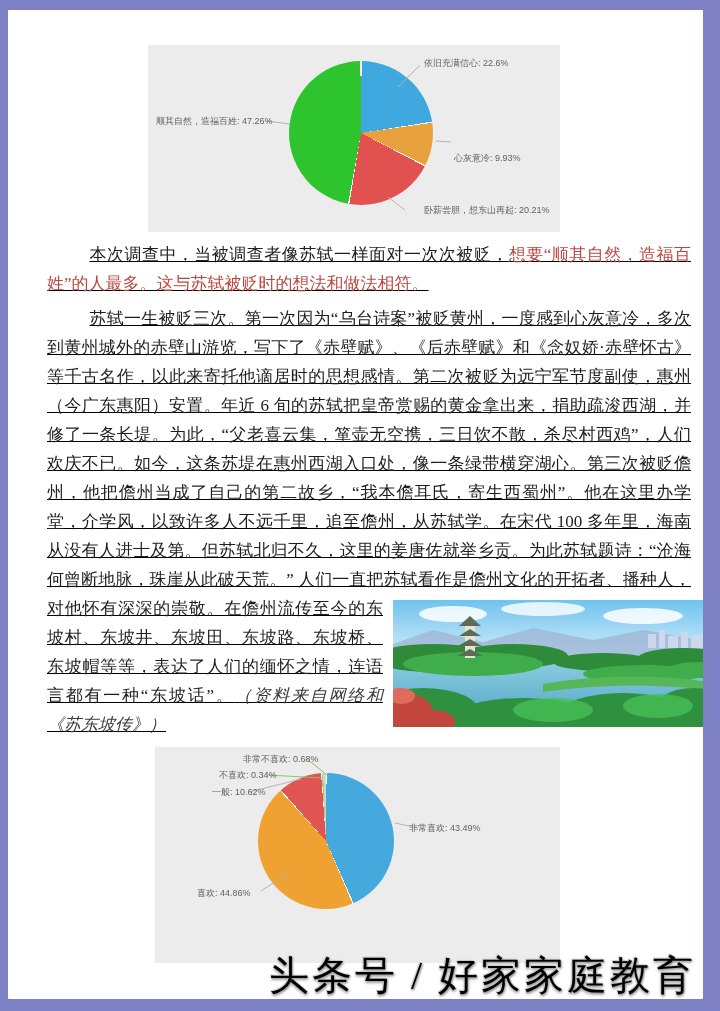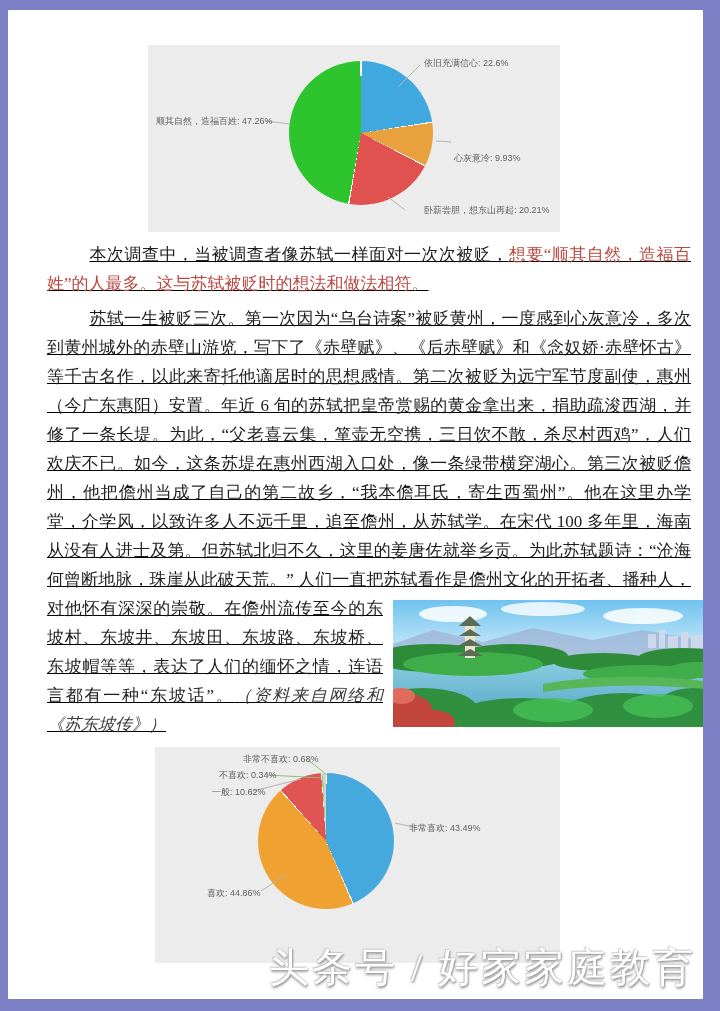--- a/index.html
+++ b/index.html
@@ -31,23 +31,23 @@
   .credit{font-style:italic;color:#3a3a3a;}
   .question{margin-top:16px;font-size:16.5px;color:#1e1e1e;}
   .qnum{margin-right:20px;}
 
   
   .photo-wrap{float:right;width:318px;height:127px;margin:6px -20px 6px 10px;
               display:block;overflow:hidden;}
   .photo-wrap svg{display:block;}
 
   
-  .watermark{position:absolute;right:24px;bottom:16px;z-index:5;
+  .watermark{position:absolute;right:24px;bottom:8px;z-index:5;
              font-family:"Liberation Serif",serif;font-size:40px;letter-spacing:3px;
-             color:#ffffff;white-space:nowrap;
+             color:#000000;white-space:nowrap;
              text-shadow:1px 1px 2px #9a9a9a,-1px -1px 1px #c9c9c9,0 2px 3px #aaaaaa;text-align:center;}
 </style>
 </head>
 <body>
 
 <div class="frame">
   <div class="page">
 
     <div class="chart-panel chart1">
       <div class="pie pie1" style="background: conic-gradient(rgb(255, 255, 255) 0deg, rgb(255, 255, 255) 0.5deg, rgb(63, 168, 222) 0.5deg, rgb(63, 168, 222) 80.86deg, rgb(255, 255, 255) 80.86deg, rgb(255, 255, 255) 81.36deg, rgb(255, 255, 255) 81.36deg, rgb(255, 255, 255) 81.86deg, rgb(232, 161, 60) 81.86deg, rgb(232, 161, 60) 116.608deg, rgb(255, 255, 255) 116.608deg, rgb(255, 255, 255) 117.108deg, rgb(255, 255, 255) 117.108deg, rgb(255, 255, 255) 117.608deg, rgb(225, 81, 80) 117.608deg, rgb(225, 81, 80) 189.364deg, rgb(255, 255, 255) 189.364deg, rgb(255, 255, 255) 189.864deg, rgb(255, 255, 255) 189.864deg, rgb(255, 255, 255) 190.364deg, rgb(46, 196, 46) 190.364deg, rgb(46, 196, 46) 359.5deg, rgb(255, 255, 255) 359.5deg, rgb(255, 255, 255) 360deg);"></div>
@@ -137,21 +137,21 @@
         <polyline points="152,12 172,28" fill="none" stroke="#8fbf77" stroke-width="1"></polyline>
         <polyline points="112,28 168,31" fill="none" stroke="#8fbf77" stroke-width="1"></polyline>
         <polyline points="94,45 146,32" fill="none" stroke="#b3b3b3" stroke-width="1"></polyline>
         <polyline points="240,76 263,81" fill="none" stroke="#b3b3b3" stroke-width="1"></polyline>
         <polyline points="106,144 132,127" fill="none" stroke="#b3b3b3" stroke-width="1"></polyline>
       </svg>
       <div class="pie-label" style="left:88px;top:7px;">非常不喜欢: 0.68%</div>
       <div class="pie-label" style="left:64px;top:23px;">不喜欢: 0.34%</div>
       <div class="pie-label" style="left:57px;top:40px;">一般: 10.62%</div>
       <div class="pie-label" style="left:254px;top:76px;">非常喜欢: 43.49%</div>
-      <div class="pie-label" style="left:52px;top:141px;">喜欢: 44.86%</div>
+      <div class="pie-label" style="left:42px;top:141px;">喜欢: 44.86%</div>
     </div>
 
     <div class="textcol">
 
       <p class="para p3"></p>
     </div>
 
   </div>
 
   <div class="watermark">头条号 / 好家家庭教育</div>

